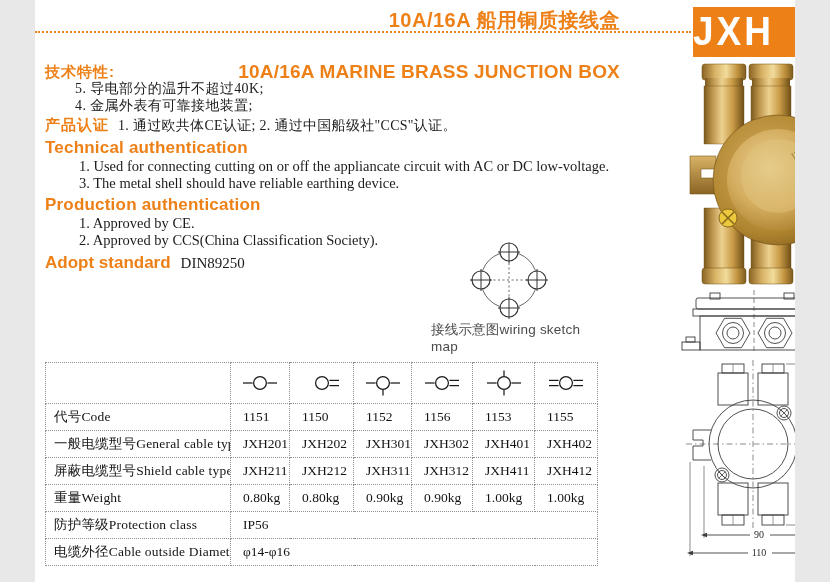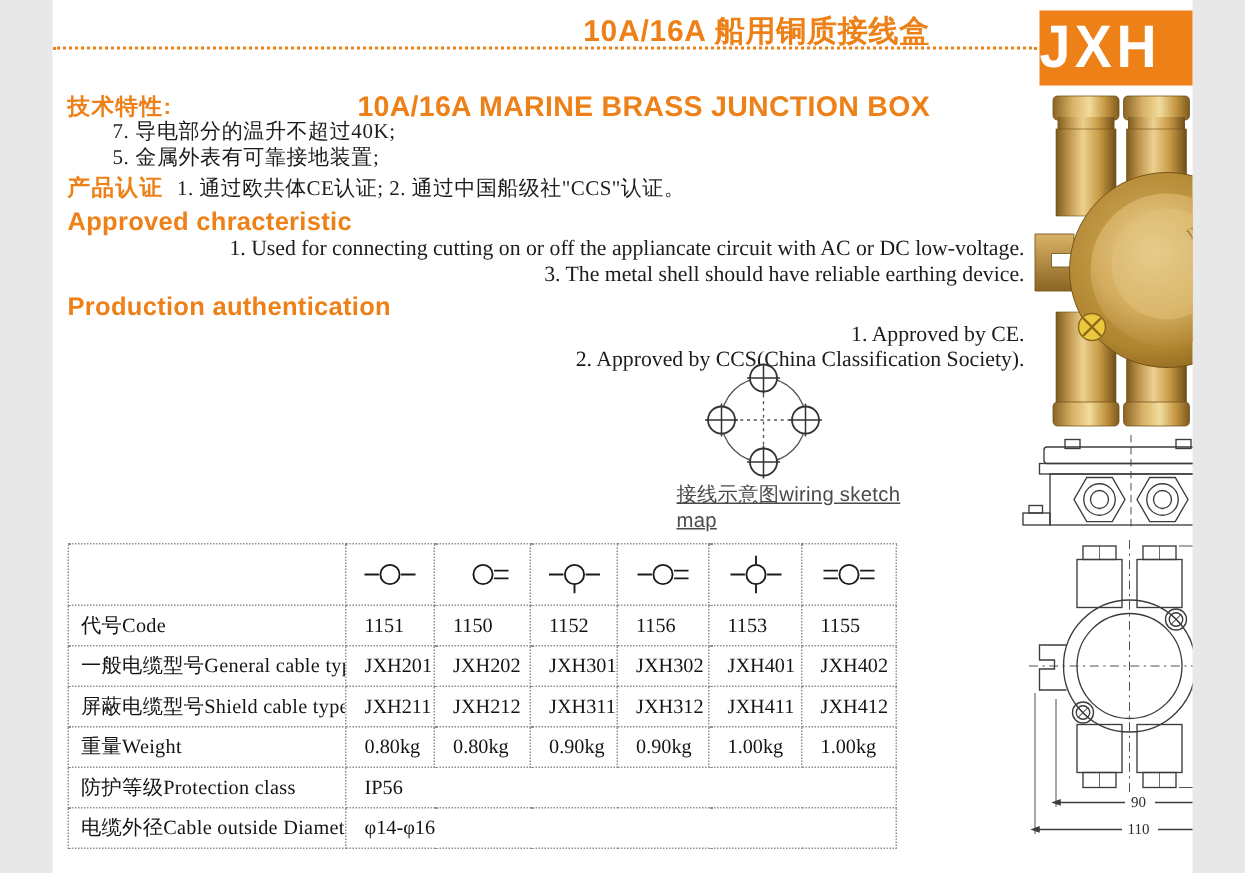--- a/index.html
+++ b/index.html
@@ -24,28 +24,28 @@
     transform:scaleY(1.08); }
 
   
   .content { position:absolute; left:10px; top:62px; width:638px; }
   .h-cn { font:bold 15px/19px "Liberation Sans", sans-serif; color:var(--accent); letter-spacing:1px; }
   .list-cn { margin:0; padding:0 0 0 30px; list-style:none; font-size:14px; line-height:16.9px; letter-spacing:.4px; }
   .inline-row { font-size:14px; line-height:17px; letter-spacing:.3px; }
   .inline-row.first { margin-top:1px; }
   .h-inline-cn { font:bold 15px "Liberation Sans", sans-serif; color:var(--accent); letter-spacing:1px; margin-right:9px;text-align:right; }
   .h-en { font:bold 17px/20px "Liberation Sans", sans-serif; color:var(--accent); margin-top:3px; letter-spacing:.2px; }
-  .list-en { margin:0; padding:0 0 0 34px; list-style:none; font-size:14.5px; line-height:17px;text-align:right; }
+  .list-en { margin:0; padding:0 0 0 34px; list-style:none; font-size:14.5px; line-height:17px; }
   .adopt-row { margin-top:4px; font-size:15px; line-height:20px; }
   .h-inline-en { font:bold 17px "Liberation Sans", sans-serif; color:var(--accent); margin-right:10px; }
 
   
   .wiring { position:absolute; left:433px; top:242px; }
-  .wiring-caption { position:absolute; left:416px; top:321px; width:175px;
-    font:13.5px "Liberation Sans", sans-serif; color:#4a4a4a; letter-spacing:.2px;text-decoration:underline; }
+  .wiring-caption { position:absolute; left:396px; top:321px; width:175px;
+    font:13.5px "Liberation Sans", sans-serif; color:#4a4a4a; letter-spacing:.2px; }
 
   
   .spec-table { position:absolute; left:10px; top:362px; width:552px;
     border-collapse:collapse; table-layout:fixed; font-size:13.5px; }
   .spec-table td { border:1px dotted #8f8f8f; height:27px; padding:0 0 0 12px;
     color:#141414; white-space:nowrap; overflow:hidden; }
   .spec-table tr.sym-row td { height:41px; }
   .spec-table td.lbl { padding-left:8px; letter-spacing:.2px; }
   .spec-table td.sym-cell { padding:0; text-align:center; vertical-align:middle; }
   .spec-table td.sym-cell svg { display:inline-block; vertical-align:middle; }
@@ -64,38 +64,41 @@
   <div class="head-rule"></div>
   <div class="title-en">10A/16A MARINE BRASS JUNCTION BOX</div>
   <div class="logo-box">
     <span>JXH</span>
   </div>
 
   <div class="content">
     <div class="h-cn">技术特性:</div>
     <ul class="list-cn">
 
-        <li>7. 导电部分的温升不超过40K;</li>
-        <li>5. 金属外表有可靠接地装置;</li>
+        <li>5. 导电部分的温升不超过40K;</li>
+        <li>4. 金属外表有可靠接地装置;</li>
       </ul>
     <div class="inline-row first">
       <span class="h-inline-cn">产品认证</span><span>1. 通过欧共体CE认证;  2. 通过中国船级社"CCS"认证。</span>
     </div>
-    <div class="h-en">Approved chracteristic</div>
+    <div class="h-en">Technical authentication</div>
     <ul class="list-en">
 
     <li>1. Used for connecting cutting on or off the appliancate circuit with AC or DC low-voltage.</li>
         <li>3. The metal shell should have reliable earthing device.</li>
       </ul>
     <div class="h-en">Production authentication</div>
     <ul class="list-en">
 
     <li>1. Approved by CE.</li>
         <li>2. Approved by CCS(China Classification Society).</li>
       </ul>
+    <div class="adopt-row">
+      <span class="h-inline-en">Adopt standard</span><span>DIN89250</span>
+    </div>
   </div>
 
   <svg class="wiring" width="90" height="80" viewBox="0 0 90 80">
     <g stroke="#555" stroke-width="0.9" fill="none">
       <line x1="3" y1="38" x2="79" y2="38" stroke-dasharray="2,2.5"></line>
       <line x1="41" y1="3" x2="41" y2="73" stroke-dasharray="2,2.5"></line>
       <circle cx="41" cy="38" r="28"></circle>
     </g>
     <g stroke="#333" stroke-width="1.2" fill="#fff">
       <circle cx="41" cy="10" r="9"></circle>

